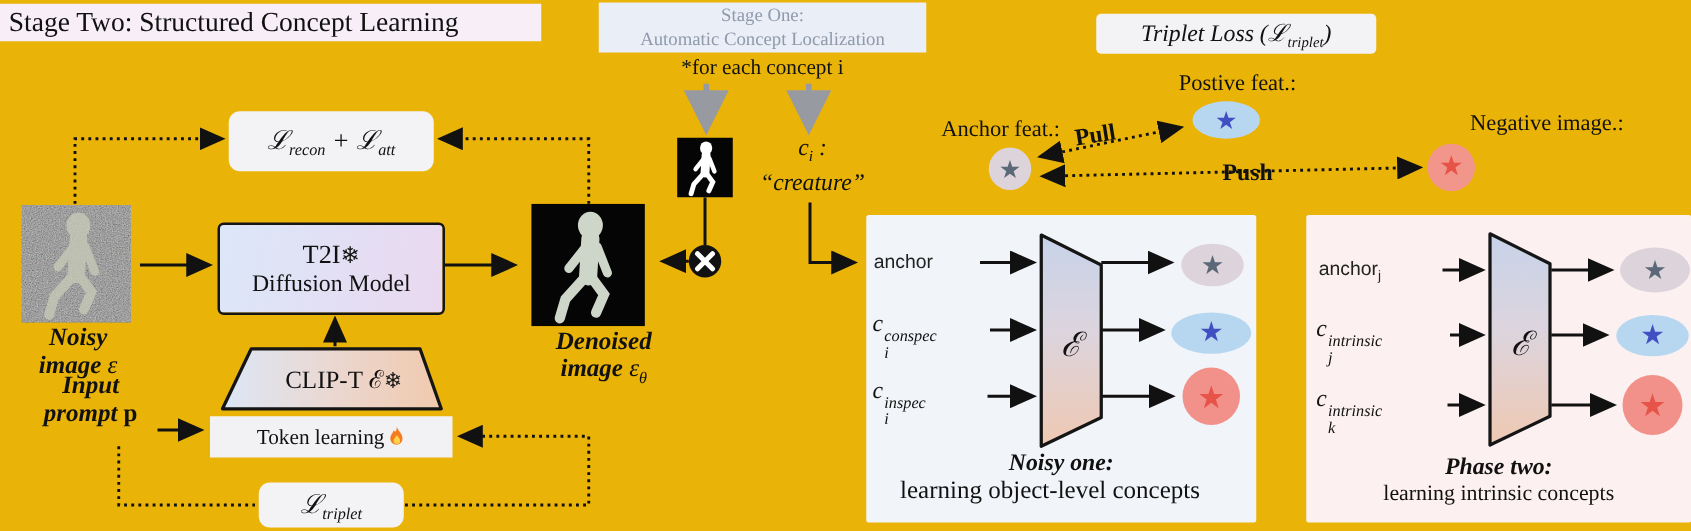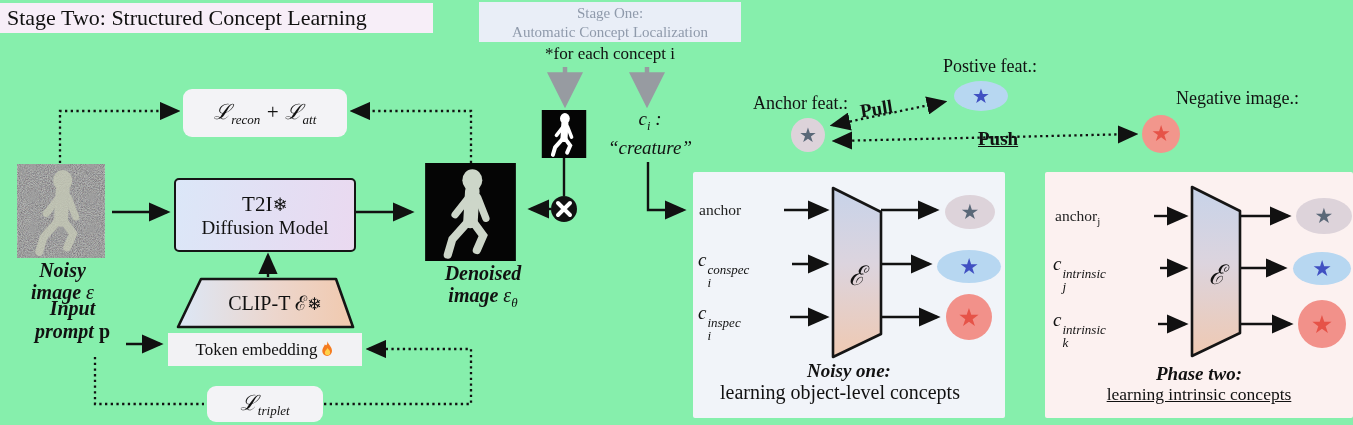--- a/index.html
+++ b/index.html
@@ -1,25 +1,25 @@
 <!DOCTYPE html>
 <html><head>
 <meta charset="utf-8">
 <style>
   html,body{margin:0;padding:0;background:#fff;}
-  #root{position:relative;width:1353px;height:425px;background:#86efac;
+  #root{position:relative;width:1353px;height:425px;background:#eab308;
         font-family:"Liberation Serif",serif;color:#111;overflow:hidden;}
   .panel{position:absolute;border-radius:2px;}
   svg.overlay{position:absolute;left:0;top:0;z-index:1;pointer-events:none;}
   .lbl{position:absolute;z-index:2;white-space:nowrap;}
   .ctr{text-align:center;}
   .boldital{font-weight:bold;font-style:italic;}
   .ital{font-style:italic;}
   .greybox{background:#f3f3f6;border-radius:9px;display:flex;align-items:center;justify-content:center;}
-  .mono{font-family:Liberation Serif, serif;}
+  .mono{font-family:Liberation Sans, sans-serif;}
   .scr{font-style:italic;}
   sub.ls{font-size:0.62em;font-style:italic;}
   .ss{display:inline-flex;flex-direction:column;align-items:flex-start;
       font-style:italic;font-size:13px;line-height:1.02;vertical-align:-8px;margin-left:1px;}
   .blob{position:absolute;z-index:2;display:flex;align-items:center;justify-content:center;border-radius:50%;}
   .star{font-family:"DejaVu Sans",sans-serif;line-height:1;}
   .flake{font-family:"DejaVu Sans",sans-serif;font-style:normal;font-size:0.88em;}
   .img{position:absolute;z-index:2;}
   .img svg{display:block;}
 </style>
@@ -164,21 +164,21 @@
               background:linear-gradient(100deg,#dbe7f8 0%,#e4def3 60%,#ead9f0 100%);display:flex;flex-direction:column;justify-content:center;">
     <div style="font-size:21px;line-height:24px;"><span>T2I</span><span class="flake">❄</span></div>
     <div style="font-size:19px;line-height:22px;">Diffusion Model</div>
   </div>
 
   <div class="lbl ctr" style="left:195px;top:289px;width:160px;font-size:20px;">
     <span>CLIP-T ℰ</span><span class="flake">❄</span>
   </div>
 
   <div class="lbl" style="left:168px;top:333px;width:194px;height:33px;background:#f2f2f4;display:flex;align-items:center;justify-content:center;font-size:17px;">
-    <span>Token embedding</span>
+    <span>Token learning</span>
     <svg width="15" height="19" viewBox="0 0 20 24" style="margin-left:2px;">
       <path d="M10 1 C11 6 16 8 16 14 A6.5 6.5 0 0 1 3 14 C3 10 6 8 6.5 5 C8 7 9.5 7.5 10 1" fill="#f57b1e"></path>
       <path d="M10 10 c1.5 2.5 3.5 3 3.5 6 a3.5 3.5 0 0 1 -7 0 c0-2.5 2.5-3.5 3.5-6" fill="#ffd24a"></path>
     </svg>
   </div>
 
   <div class="lbl ctr boldital" style="left:0;top:259px;width:125px;font-size:20px;line-height:22px;">
     <div>Noisy</div>
     <div><span>image </span><span style="font-weight:normal;">ε</span></div>
   </div>
@@ -191,27 +191,30 @@
   <div class="lbl ctr boldital" style="left:408px;top:262px;width:150px;font-size:20px;line-height:22px;">
     <div>Denoised</div>
     <div><span>image </span><span style="font-weight:normal;"><span>ε</span><sub style="font-size:0.65em;">θ</sub></span></div>
   </div>
 
   <div class="lbl ctr ital" style="left:585px;top:108px;width:130px;font-size:19px;line-height:22px;">
     <div><span>c</span><sub style="font-size:0.65em;">i</sub><span> :</span></div>
     <div>“creature”</div>
   </div>
 
+  <div class="lbl greybox ital" style="left:877px;top:11px;width:224px;height:32px;font-size:19px;border-radius:4px;">
+    <span><span>Triplet Loss (</span><span class="scr">ℒ</span><sub class="ls">triplet</sub><span>)</span></span>
+  </div>
 
   <div class="lbl" style="left:943px;top:56px;font-size:18px;">Postive feat.:</div>
   <div class="lbl" style="left:753px;top:93px;font-size:18px;">Anchor feat.:</div>
   <div class="lbl" style="left:1176px;top:88px;font-size:18px;">Negative image.:</div>
 
   <div class="lbl" style="left:860px;top:98px;font-size:19px;font-weight:bold;transform:rotate(-9deg);">Pull</div>
-  <div class="lbl" style="left:978px;top:128px;font-size:19px;font-weight:bold;text-decoration:underline;">Push</div>
+  <div class="lbl" style="left:978px;top:128px;font-size:19px;font-weight:bold;">Push</div>
 
   <div class="blob" style="left:791px;top:118px;width:34px;height:34px;background:#ddd3da;">
     <span class="star" style="color:#5a6878;font-size:20px;">★</span>
   </div>
   <div class="blob" style="left:954px;top:81px;width:54px;height:30px;background:#b7d7f1;">
     <span class="star" style="color:#4050c2;font-size:20px;">★</span>
   </div>
   <div class="blob" style="left:1142px;top:115px;width:38px;height:38px;background:#f2968c;">
     <span class="star" style="color:#e65348;font-size:22px;">★</span>
   </div>
@@ -265,15 +268,15 @@
     <span class="star" style="color:#5a6878;font-size:21px;">★</span>
   </div>
   <div class="blob" style="left:1293px;top:252px;width:58px;height:33px;background:#b7d7f1;">
     <span class="star" style="color:#4050c2;font-size:22px;">★</span>
   </div>
   <div class="blob" style="left:1298px;top:300px;width:48px;height:48px;background:#f2918a;">
     <span class="star" style="color:#e65348;font-size:25px;">★</span>
   </div>
 
   <div class="lbl ctr boldital" style="left:1045px;top:363px;width:308px;font-size:19px;">Phase two:</div>
-  <div class="lbl ctr" style="left:1045px;top:384px;width:308px;font-size:17.5px;text-decoration:underline;">learning intrinsic concepts</div>
+  <div class="lbl ctr" style="left:1045px;top:384px;width:308px;font-size:17.5px;">learning intrinsic concepts</div>
 
 </div>
 
 </body></html>

